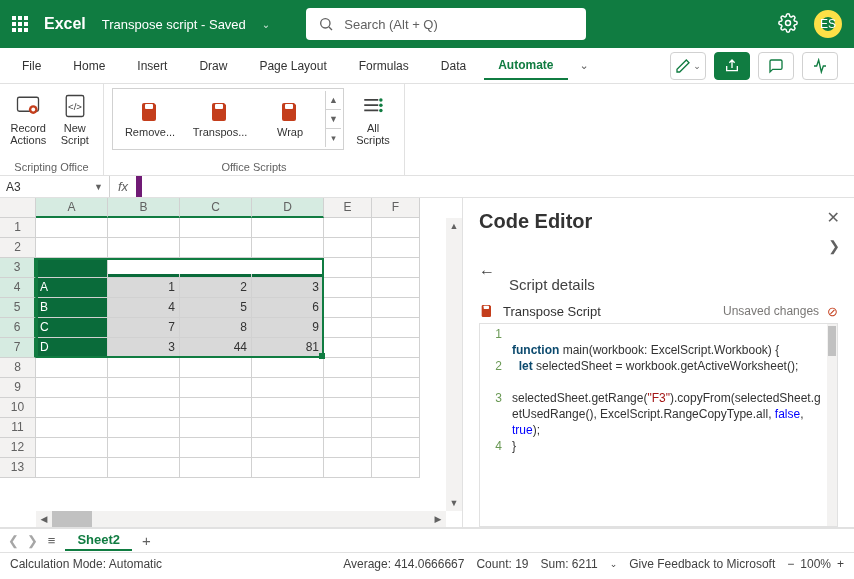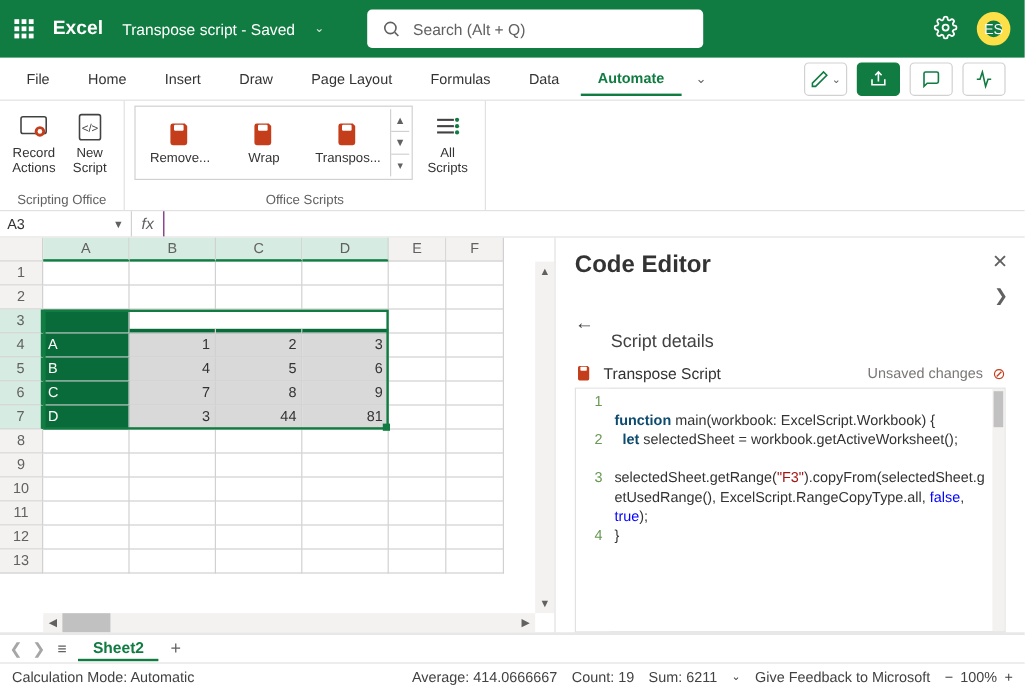--- a/index.html
+++ b/index.html
@@ -39,21 +39,21 @@
   .gallery { border: 1px solid #d1d1d1; height: 62px; display: flex; align-items: center; padding: 2px; }
   .gallery-item { width: 70px; display: flex; flex-direction: column; align-items: center; font-size: 11px; gap: 2px; }
   .gallery-item svg { width: 24px; height: 24px; }
   .gallery-ctrl { width: 16px; display: flex; flex-direction: column; border-left: 1px solid #d1d1d1; height: 100%; }
   .gallery-ctrl span { flex:1; display:flex; align-items:center; justify-content:center; font-size:9px; color:#616161; border-bottom:1px solid #d1d1d1; }
   .gallery-ctrl span:last-child { border-bottom:none; }
   
   
   .formulabar { height: 22px; display: flex; align-items: stretch; border-bottom: 1px solid #e1e1e1; }
   .namebox { width: 110px; border-right: 1px solid #d1d1d1; display: flex; align-items: center; padding: 0 6px; font-size: 12px; justify-content: space-between; }
-  .fx { padding: 0 8px; font-style: italic; color: #616161; display: flex; align-items: center; border-right: 1px solid #701a75; }
+  .fx { padding: 0 8px; font-style: italic; color: #616161; display: flex; align-items: center; border-right: 6px solid #701a75; }
   .formula-input { flex: 1; padding: 0 6px; display: flex; align-items: center; }
   
   
   .main { display: flex; height: 330px; border-bottom: 1px solid #e1e1e1; }
   .grid-area { flex: 1; display: flex; flex-direction: column; overflow: hidden; position: relative; }
   .col-headers { display: flex; height: 20px; }
   .corner { width: 36px; border-right: 1px solid #d1d1d1; border-bottom: 1px solid #d1d1d1; background: #f3f2f1; }
   .col-h { border-right: 1px solid #d1d1d1; border-bottom: 1px solid #d1d1d1; background: #f3f2f1; text-align: center; font-size: 12px; line-height: 19px; color:#616161; }
   .col-h.sel { background: #d6ebe1; border-bottom: 2px solid #107c41; }
   .grid-rows { flex: 1; overflow: hidden; }
@@ -209,28 +209,28 @@
               <path class="icon-script" d="M6 3h10l2 2v14a2 2 0 0 1-2 2H6a2 2 0 0 1-2-2V5a2 2 0 0 1 2-2z"></path>
               <rect x="7" y="4" width="8" height="5" fill="#fff" rx="1"></rect>
             </svg>
           <span>Remove...</span>
         </div>
         <div class="gallery-item">
           <svg viewBox="0 0 24 24">
               <path class="icon-script" d="M6 3h10l2 2v14a2 2 0 0 1-2 2H6a2 2 0 0 1-2-2V5a2 2 0 0 1 2-2z"></path>
               <rect x="7" y="4" width="8" height="5" fill="#fff" rx="1"></rect>
             </svg>
-          <span>Wrap</span>
+          <span>Transpos...</span>
         </div>
         <div class="gallery-item">
           <svg viewBox="0 0 24 24">
               <path class="icon-script" d="M6 3h10l2 2v14a2 2 0 0 1-2 2H6a2 2 0 0 1-2-2V5a2 2 0 0 1 2-2z"></path>
               <rect x="7" y="4" width="8" height="5" fill="#fff" rx="1"></rect>
             </svg>
-          <span>Transpos...</span>
+          <span>Wrap</span>
         </div>
         <div class="gallery-ctrl">
             <span>▲</span>
             <span>▼</span>
             <span>▾</span>
           </div>
       </div>
       <div class="rbtn" style="width:46px">
         <svg viewBox="0 0 32 32">
             <rect x="6" y="8" width="16" height="2" fill="#424242"></rect>

